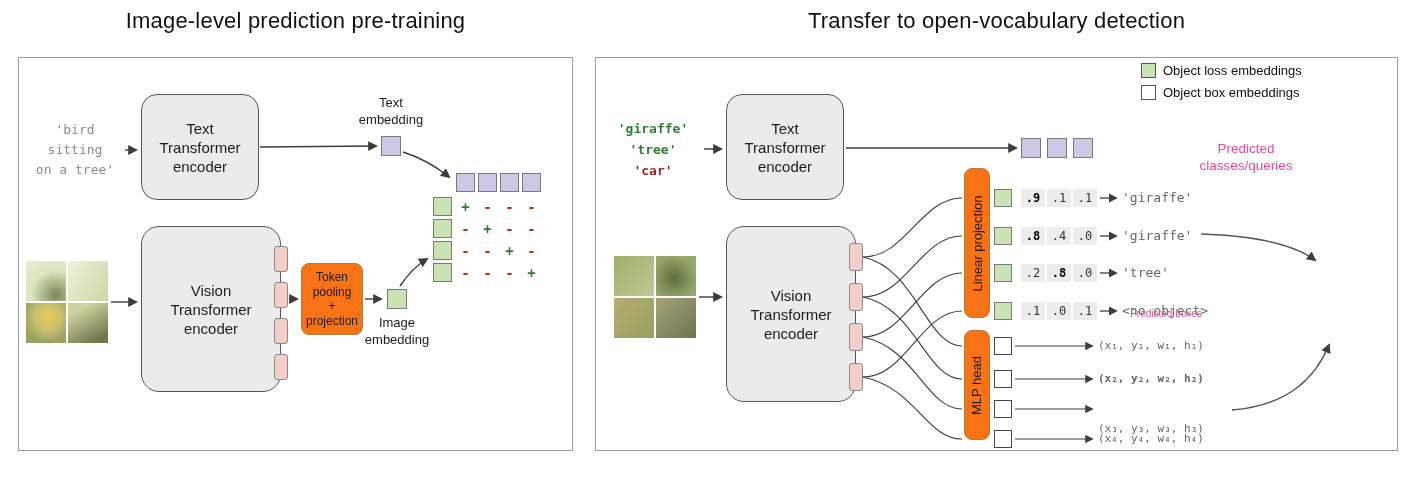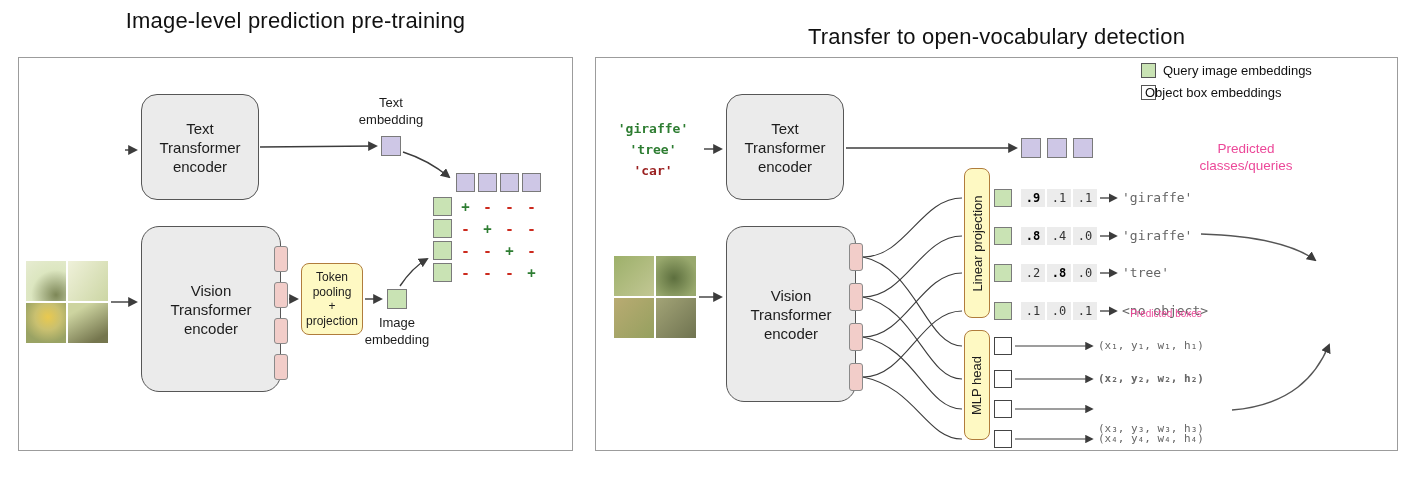--- a/index.html
+++ b/index.html
@@ -18,21 +18,21 @@
   }
   .alayer { position: absolute; left: 0; top: 0; pointer-events: none; }
   .mono { font-family: "DejaVu Sans Mono", monospace; }
   .encoder {
     position: absolute; background: #ebebeb; border: 1.4px solid #565656;
     border-radius: 16px; display: flex; align-items: center; justify-content: center;
     text-align: center; font-size: 15px; line-height: 19px; color: #1c1c1c;
     white-space: pre-line; box-sizing: border-box;
   }
   .orangebox {
-    position: absolute; background: #fef9c3; border: 1.3px solid #b07c3c;
+    position: absolute; background: #f97316; border: 1.3px solid #b07c3c;
     border-radius: 8px; display: flex; align-items: center; justify-content: center;
     text-align: center; box-sizing: border-box; color: #1c1c1c;
   }
   .vlabel { display: block; transform: rotate(-90deg); white-space: nowrap; font-size: 13px; }
   .token {
     position: absolute; width: 14px; background: #f2cdc9; border: 1px solid #8a8a8a;
     border-radius: 3px; box-sizing: border-box;
   }
   .sq { position: absolute; width: 20px; height: 20px; border: 1px solid #7a7a7a; box-sizing: border-box; }
   .sq.small { width: 18px; height: 18px; }
@@ -83,24 +83,27 @@
   .boxcoord { position: absolute; height: 16px; line-height: 16px; font-size: 11px; color: #666; }
   .legend-sw { position: absolute; width: 15px; height: 15px; border: 1px solid #555; box-sizing: border-box; }
   .legend-lb { position: absolute; font-size: 13px; color: #111; height: 17px; line-height: 17px; }
 </style>
 </head>
 <body>
 
 <div class="canvas">
 
   <div class="fig-title" style="left:18px; width:555px;">Image-level prediction pre-training</div>
-  <div class="fig-title" style="left:595px; width:803px;margin-top:16px;">Transfer to open-vocabulary detection</div>
+  <div class="fig-title" style="left:595px; width:803px;">Transfer to open-vocabulary detection</div>
 
   <div class="panel" style="left:18px; width:555px;">
 
+    <div class="prompt mono" style="left:4px; top:62px; width:104px;">'bird
+sitting
+on a tree'</div>
 
     <div class="encoder" style="left:122px; top:36px; width:118px; height:106px;">
       <span>Text
 Transformer
 encoder</span>
     </div>
 
     <div class="lbl" style="left:322px; top:36px; width:100px; font-size:13px; line-height:17px;">Text
 embedding</div>
     <div class="sq purple" style="left:362px; top:78px;"></div>
@@ -177,23 +180,23 @@
       <path d="M346,241 L362,241" stroke="#3c3c3c" stroke-width="1.4" fill="none" marker-end="url(#ahL)"></path>
       <path d="M241,89 L357,88" stroke="#3c3c3c" stroke-width="1.4" fill="none" marker-end="url(#ahL)"></path>
       <path d="M384,94 C406,101 419,110 430,119" stroke="#3c3c3c" stroke-width="1.4" fill="none" marker-end="url(#ahL)"></path>
       <path d="M381,228 C389,216 396,208 408,201" stroke="#3c3c3c" stroke-width="1.4" fill="none" marker-end="url(#ahL)"></path>
     </svg>
   </div>
 
   <div class="panel" style="left:595px; width:803px;">
 
     <div class="legend-sw greenbg" style="left:545px; top:5px;"></div>
-    <div class="legend-lb" style="left:567px; top:4px;">Query image embeddings</div>
+    <div class="legend-lb" style="left:567px; top:4px;">Object loss embeddings</div>
     <div class="legend-sw" style="left:545px; top:27px; background:#fff;"></div>
-    <div class="legend-lb" style="left:549px; top:26px;text-align:right;">Object box embeddings</div>
+    <div class="legend-lb" style="left:567px; top:26px;text-align:right;">Object box embeddings</div>
 
     <div class="queries mono" style="left:8px; top:60px; width:98px;">
       <div class="query-line" style="color: rgb(46, 125, 50);">'giraffe'</div>
       <div class="query-line" style="color: rgb(46, 125, 50);">'tree'</div>
       <div class="query-line" style="color: rgb(154, 31, 31);">'car'</div>
     </div>
 
     <div class="encoder" style="left:130px; top:36px; width:118px; height:106px;">
       <span>Text
 Transformer

